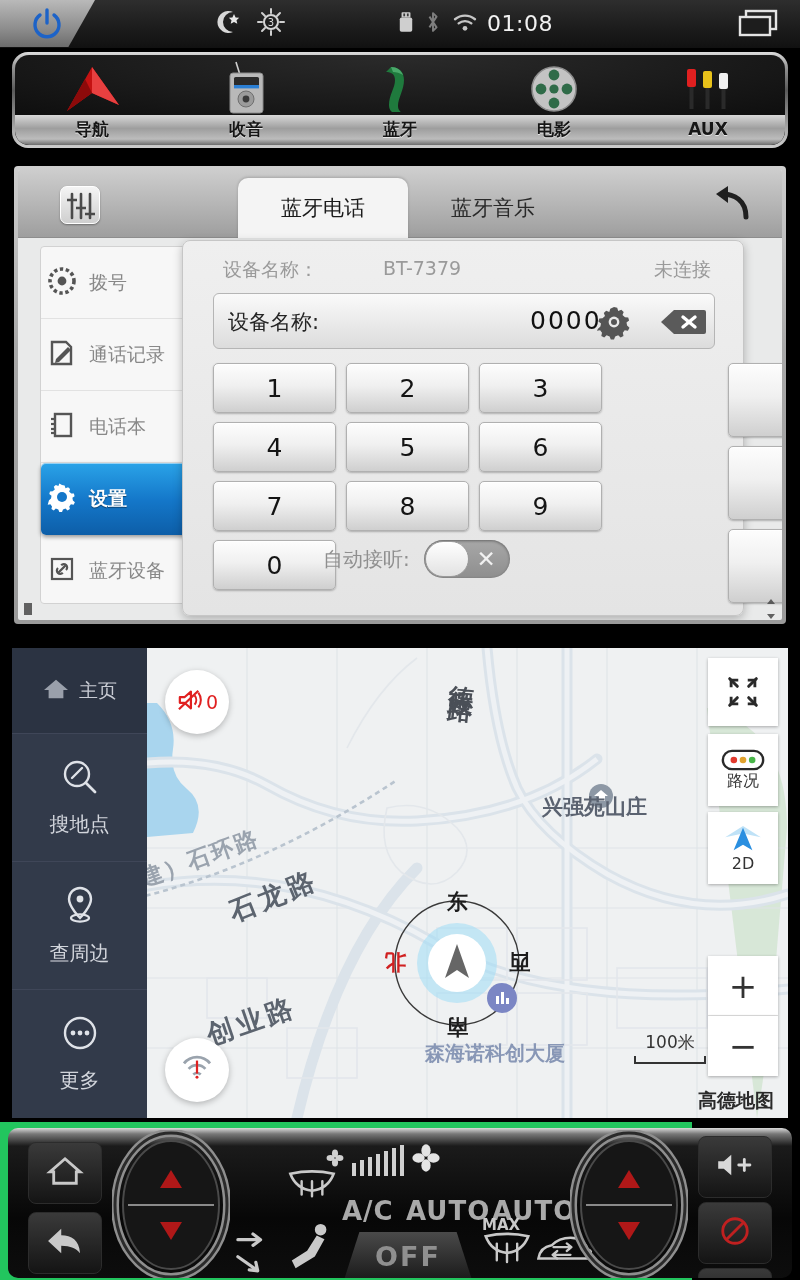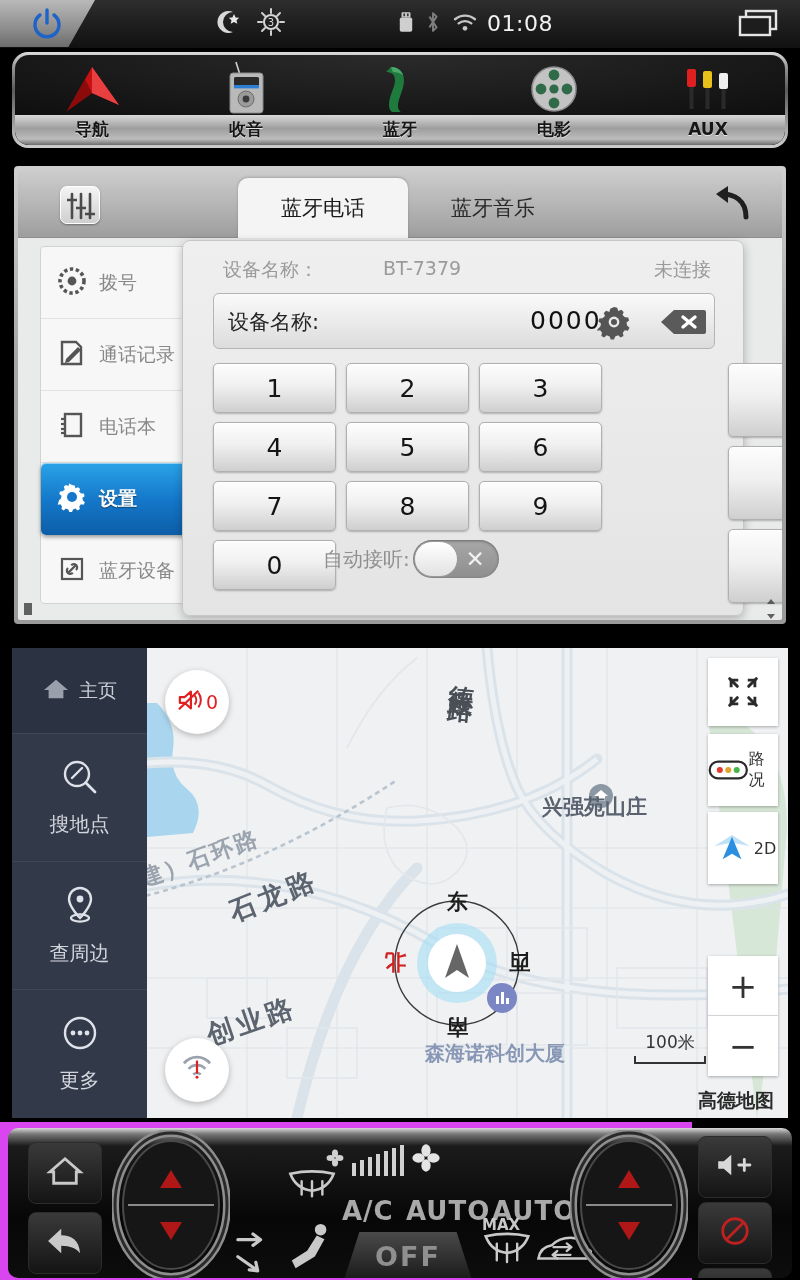--- a/index.html
+++ b/index.html
@@ -56,21 +56,21 @@
     justify-content:center; font-size:21px; cursor:pointer; }
   .bt-tab.active { background:#f4f4f4; border-radius:10px 10px 0 0; color:#1a1a1a;
     box-shadow:0 -1px 3px rgba(0,0,0,.18); }
   .bt-tab.inactive { color:#2a2a2a; }
   .bt-back { position:absolute; right:30px; top:14px; width:44px; height:40px; cursor:pointer; }
   .bt-body { position:absolute; left:0; top:68px; right:0; bottom:0; }
 
   .bt-side { position:absolute; left:22px; top:8px; width:162px; height:358px;
     background:#f7f7f7; border:1px solid #d2d2d2; border-radius:4px; }
   .bt-sitem { position:relative; height:72px; display:flex; align-items:center;
-    padding-left:16px; gap:12px; border-bottom:1px solid #e2e2e2; cursor:pointer; }
+    padding-left:6px; gap:12px; border-bottom:1px solid #e2e2e2; cursor:pointer; }
   .bt-sitem:last-child { border-bottom:none; }
   .bt-sitem .lb { font-size:19px; color:#888; white-space:nowrap; }
   .bt-sitem.sel { background:linear-gradient(180deg,#2aa3e8,#1477c9 52%,#0d5ea8);
     border-radius:5px; box-shadow:inset 0 1px 0 rgba(255,255,255,.5),0 2px 4px rgba(0,0,0,.4);
     border-bottom:none; }
   .bt-sitem.sel .lb { color:#fff; font-weight:600; text-shadow:0 1px 1px rgba(0,0,0,.45); }
 
   .bt-dialog { position:absolute; left:164px; top:2px; width:562px; height:376px;
     background:linear-gradient(180deg,#efefef,#e4e4e4); border:1px solid #c6c6c6;
     border-radius:8px; box-shadow:0 3px 10px rgba(0,0,0,.25); }
@@ -89,21 +89,21 @@
   .kp { position:absolute; left:30px; top:122px; width:502px; }
   .kp-row { display:flex; gap:10px; margin-bottom:9px; height:50px; }
   .key { width:123px; height:50px; border-radius:5px;
     background:linear-gradient(180deg,#fdfdfd,#f0f0f0 45%,#cfcfcf 100%);
     border:1px solid #b0b0b0; box-shadow:0 1px 2px rgba(0,0,0,.25),inset 0 1px 0 #fff;
     display:flex; align-items:center; justify-content:center;
     font-size:25px; color:#141414; cursor:pointer; }
   .key.act { width:131px; height:74px; }
   .kp-right { position:absolute; left:545px; top:122px; }
   .kp-right .key.act { margin-bottom:9px; }
-  .kp-auto { position:absolute; left:140px; top:299px; display:flex; align-items:center; gap:3px; }
+  .kp-auto { position:absolute; left:140px; top:299px; display:flex; align-items:center; gap:14px; }
   .kp-auto .lb { font-size:20px; color:#8f8f8f; }
   .toggle { width:86px; height:38px; border-radius:19px;
     background:linear-gradient(180deg,#a8a8a8,#8e8e8e); position:relative;
     box-shadow:inset 0 1px 3px rgba(0,0,0,.4); cursor:pointer; }
   .toggle .knob { position:absolute; left:1px; top:1px; width:44px; height:36px;
     border-radius:18px; background:linear-gradient(180deg,#fff,#e2e2e2);
     border:1px solid #9a9a9a; }
   .toggle .x { position:absolute; right:14px; top:5px; font-size:23px; color:#f1f1f1;
     font-weight:bold; line-height:28px; }
 
@@ -118,30 +118,30 @@
     justify-content:center; gap:9px; cursor:pointer; }
   .map-home .lb { font-size:19px; color:#c9ccd4; }
   .map-sitem { height:128px; border-top:1px solid #3f4658; display:flex;
     flex-direction:column; align-items:center; justify-content:center; gap:10px; cursor:pointer; }
   .map-sitem .lb { font-size:20px; color:#d2d5dc; }
   .map-canvas { position:absolute; left:135px; top:0; right:0; bottom:0; overflow:hidden; }
   .mlabel { position:absolute; font-size:21px; color:#4a4f57; font-weight:600;
     white-space:nowrap; }
   .mlabel.road { color:#9aa3ae; }
   .mbtn { position:absolute; right:10px; width:70px; background:#fff;
-    box-shadow:0 1px 3px rgba(0,0,0,.3); display:flex; flex-direction:row;
+    box-shadow:0 1px 3px rgba(0,0,0,.3); display:flex; flex-direction:column;
     align-items:center; justify-content:center; cursor:pointer; }
   .mbtn .lb { font-size:16px; color:#333; }
   .mcirc { position:absolute; width:64px; height:64px; border-radius:50%;
     background:#fff; box-shadow:0 2px 6px rgba(0,0,0,.25);
     display:flex; align-items:center; justify-content:center; gap:2px; cursor:pointer; }
 
   
   .climate { position:absolute; left:0; bottom:0; width:692px; height:158px;
-    background:#d946ef; }
+    background:#22c55e; }
   .cl-in { position:absolute; left:8px; top:6px; width:784px; height:150px;
     border-radius:10px; background:linear-gradient(180deg,#dadada,#777 4%,#1b1b1b 12%,#070707 60%,#0d0d0d);
     overflow:hidden; }
   .knob-big { position:absolute; width:118px; height:150px; }
   .sqbtn { position:absolute; width:74px; height:62px; border-radius:8px;
     background:linear-gradient(180deg,#3a3a3a,#141414); border:1px solid #2c2c2c;
     display:flex; align-items:center; justify-content:center; cursor:pointer; }
   .cl-txt { position:absolute; color:#a9a9a9; font-size:26px; font-weight:bold; letter-spacing:1px; }
   .cl-off { position:absolute; left:336px; top:104px; width:128px; height:48px;
     background:linear-gradient(180deg,#4a4a4a,#1a1a1a); color:#8f8f8f;

